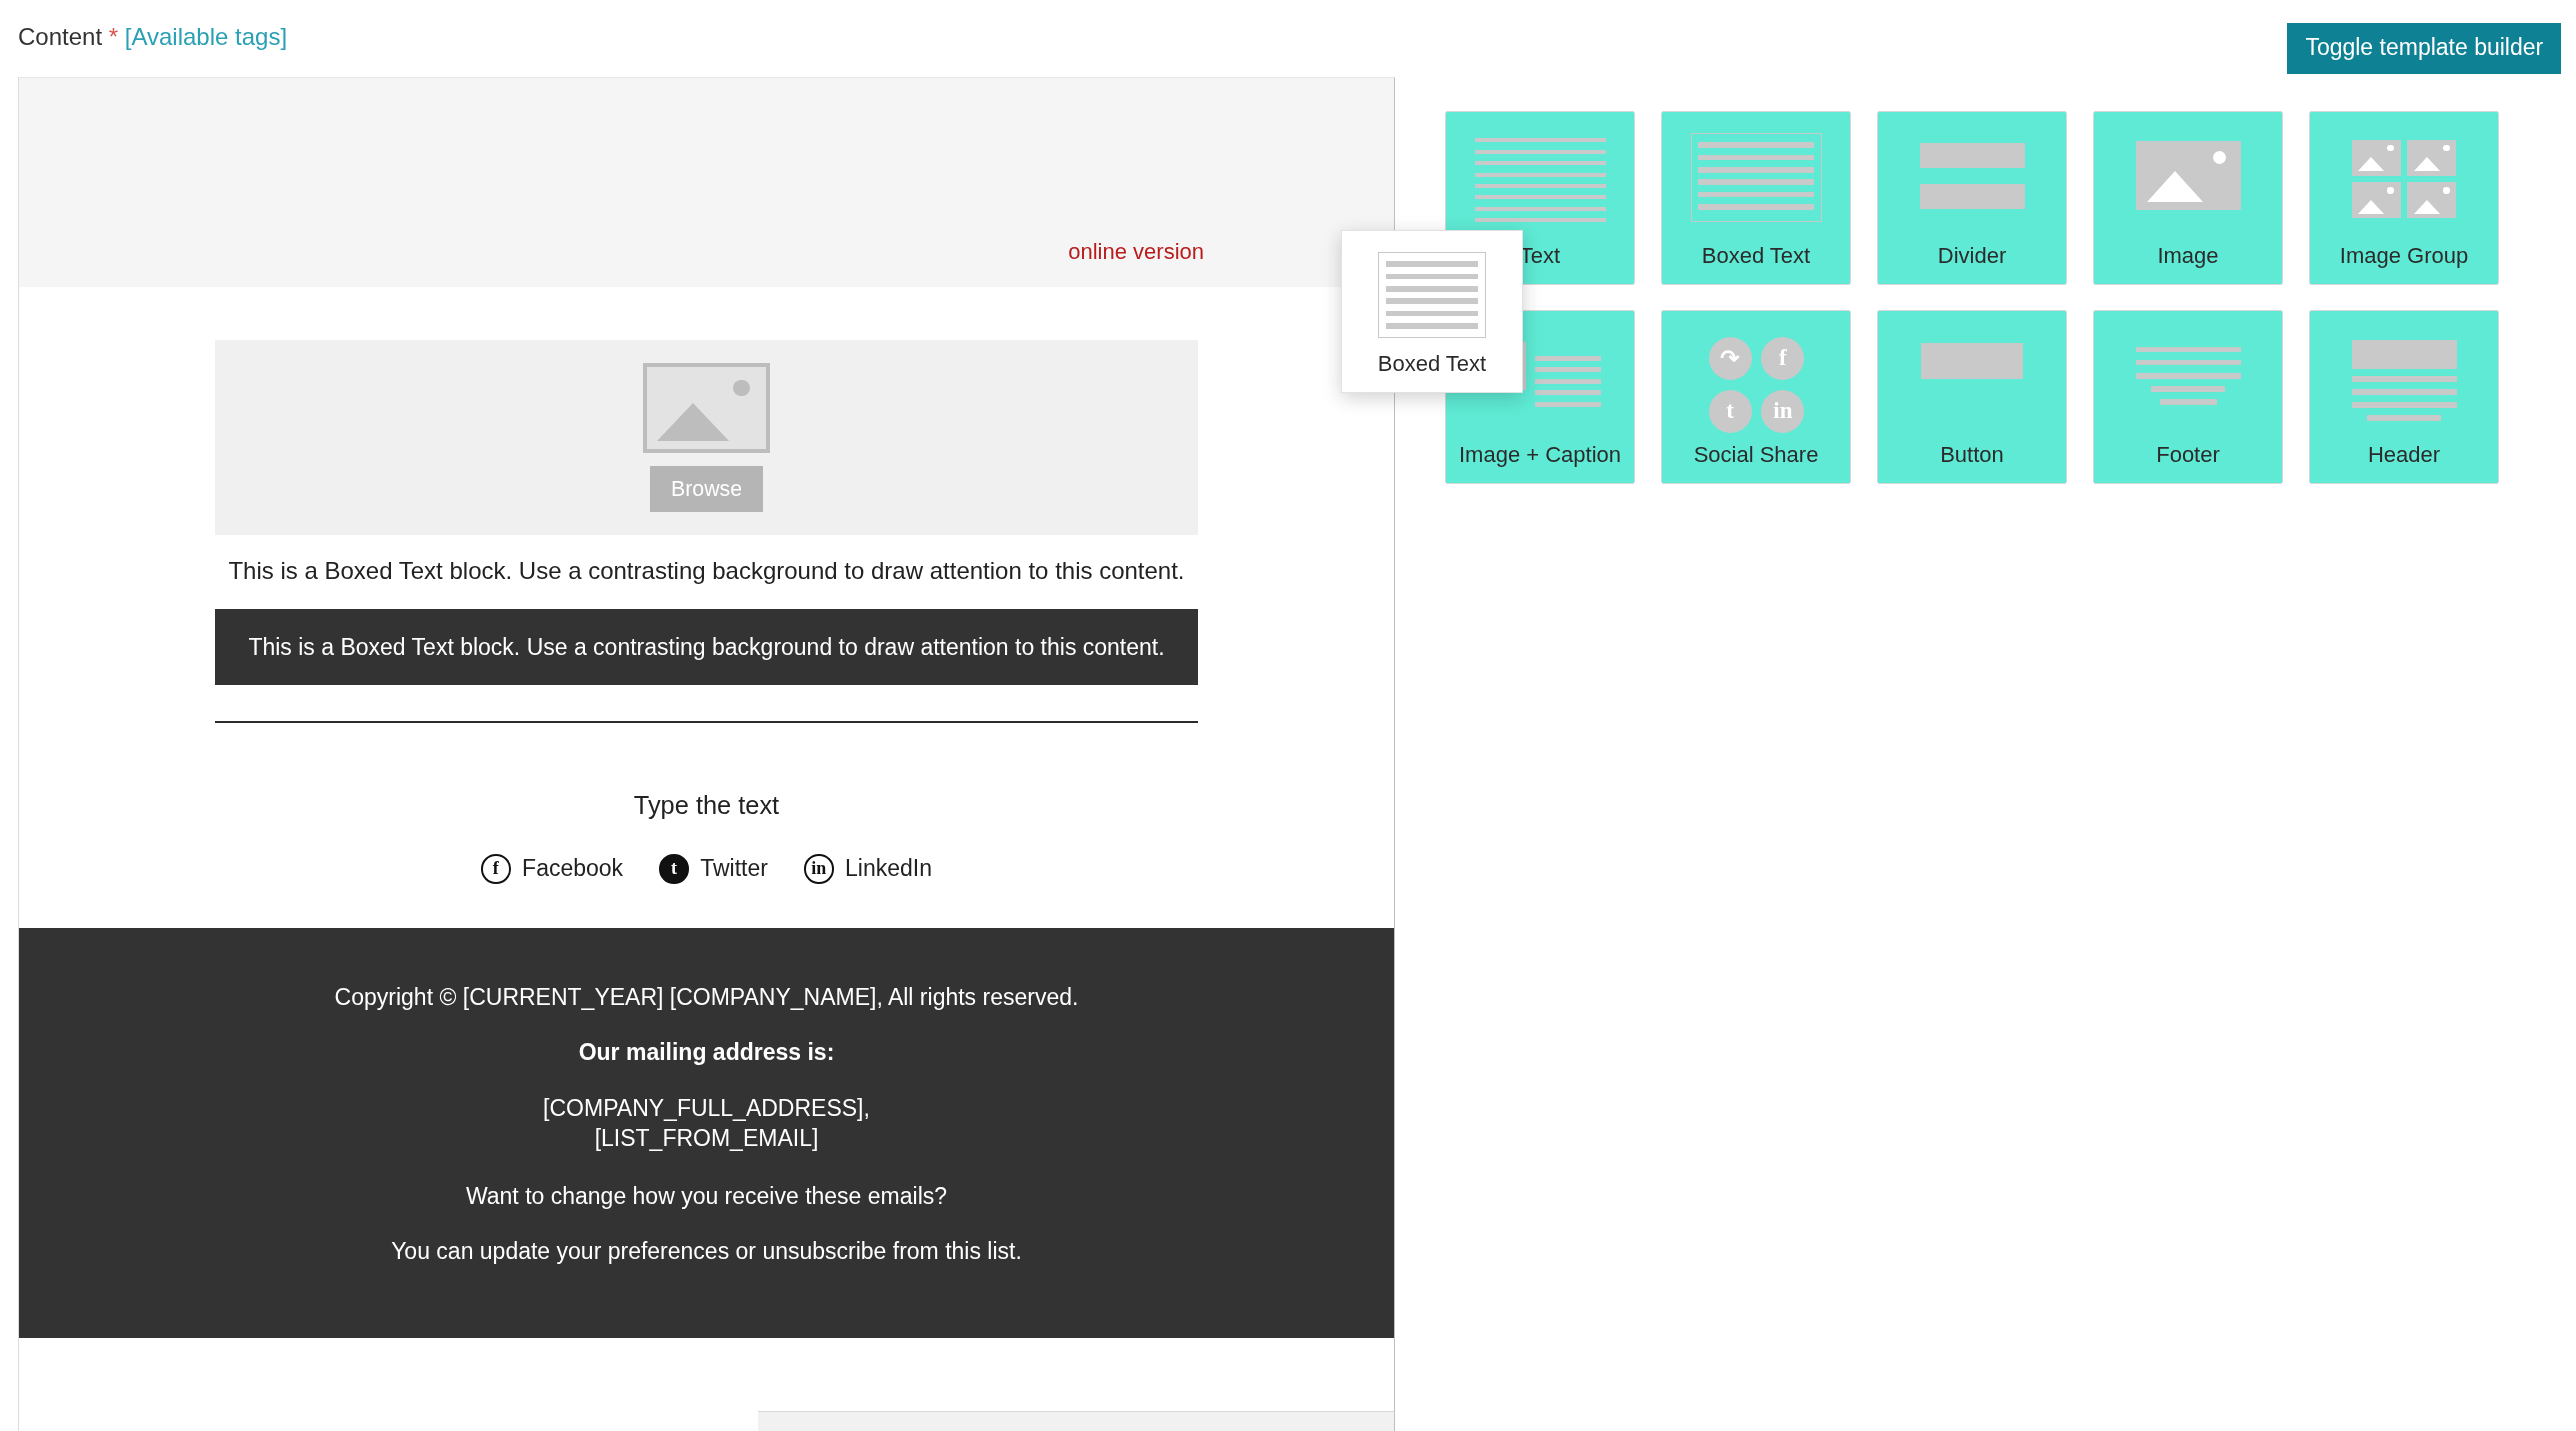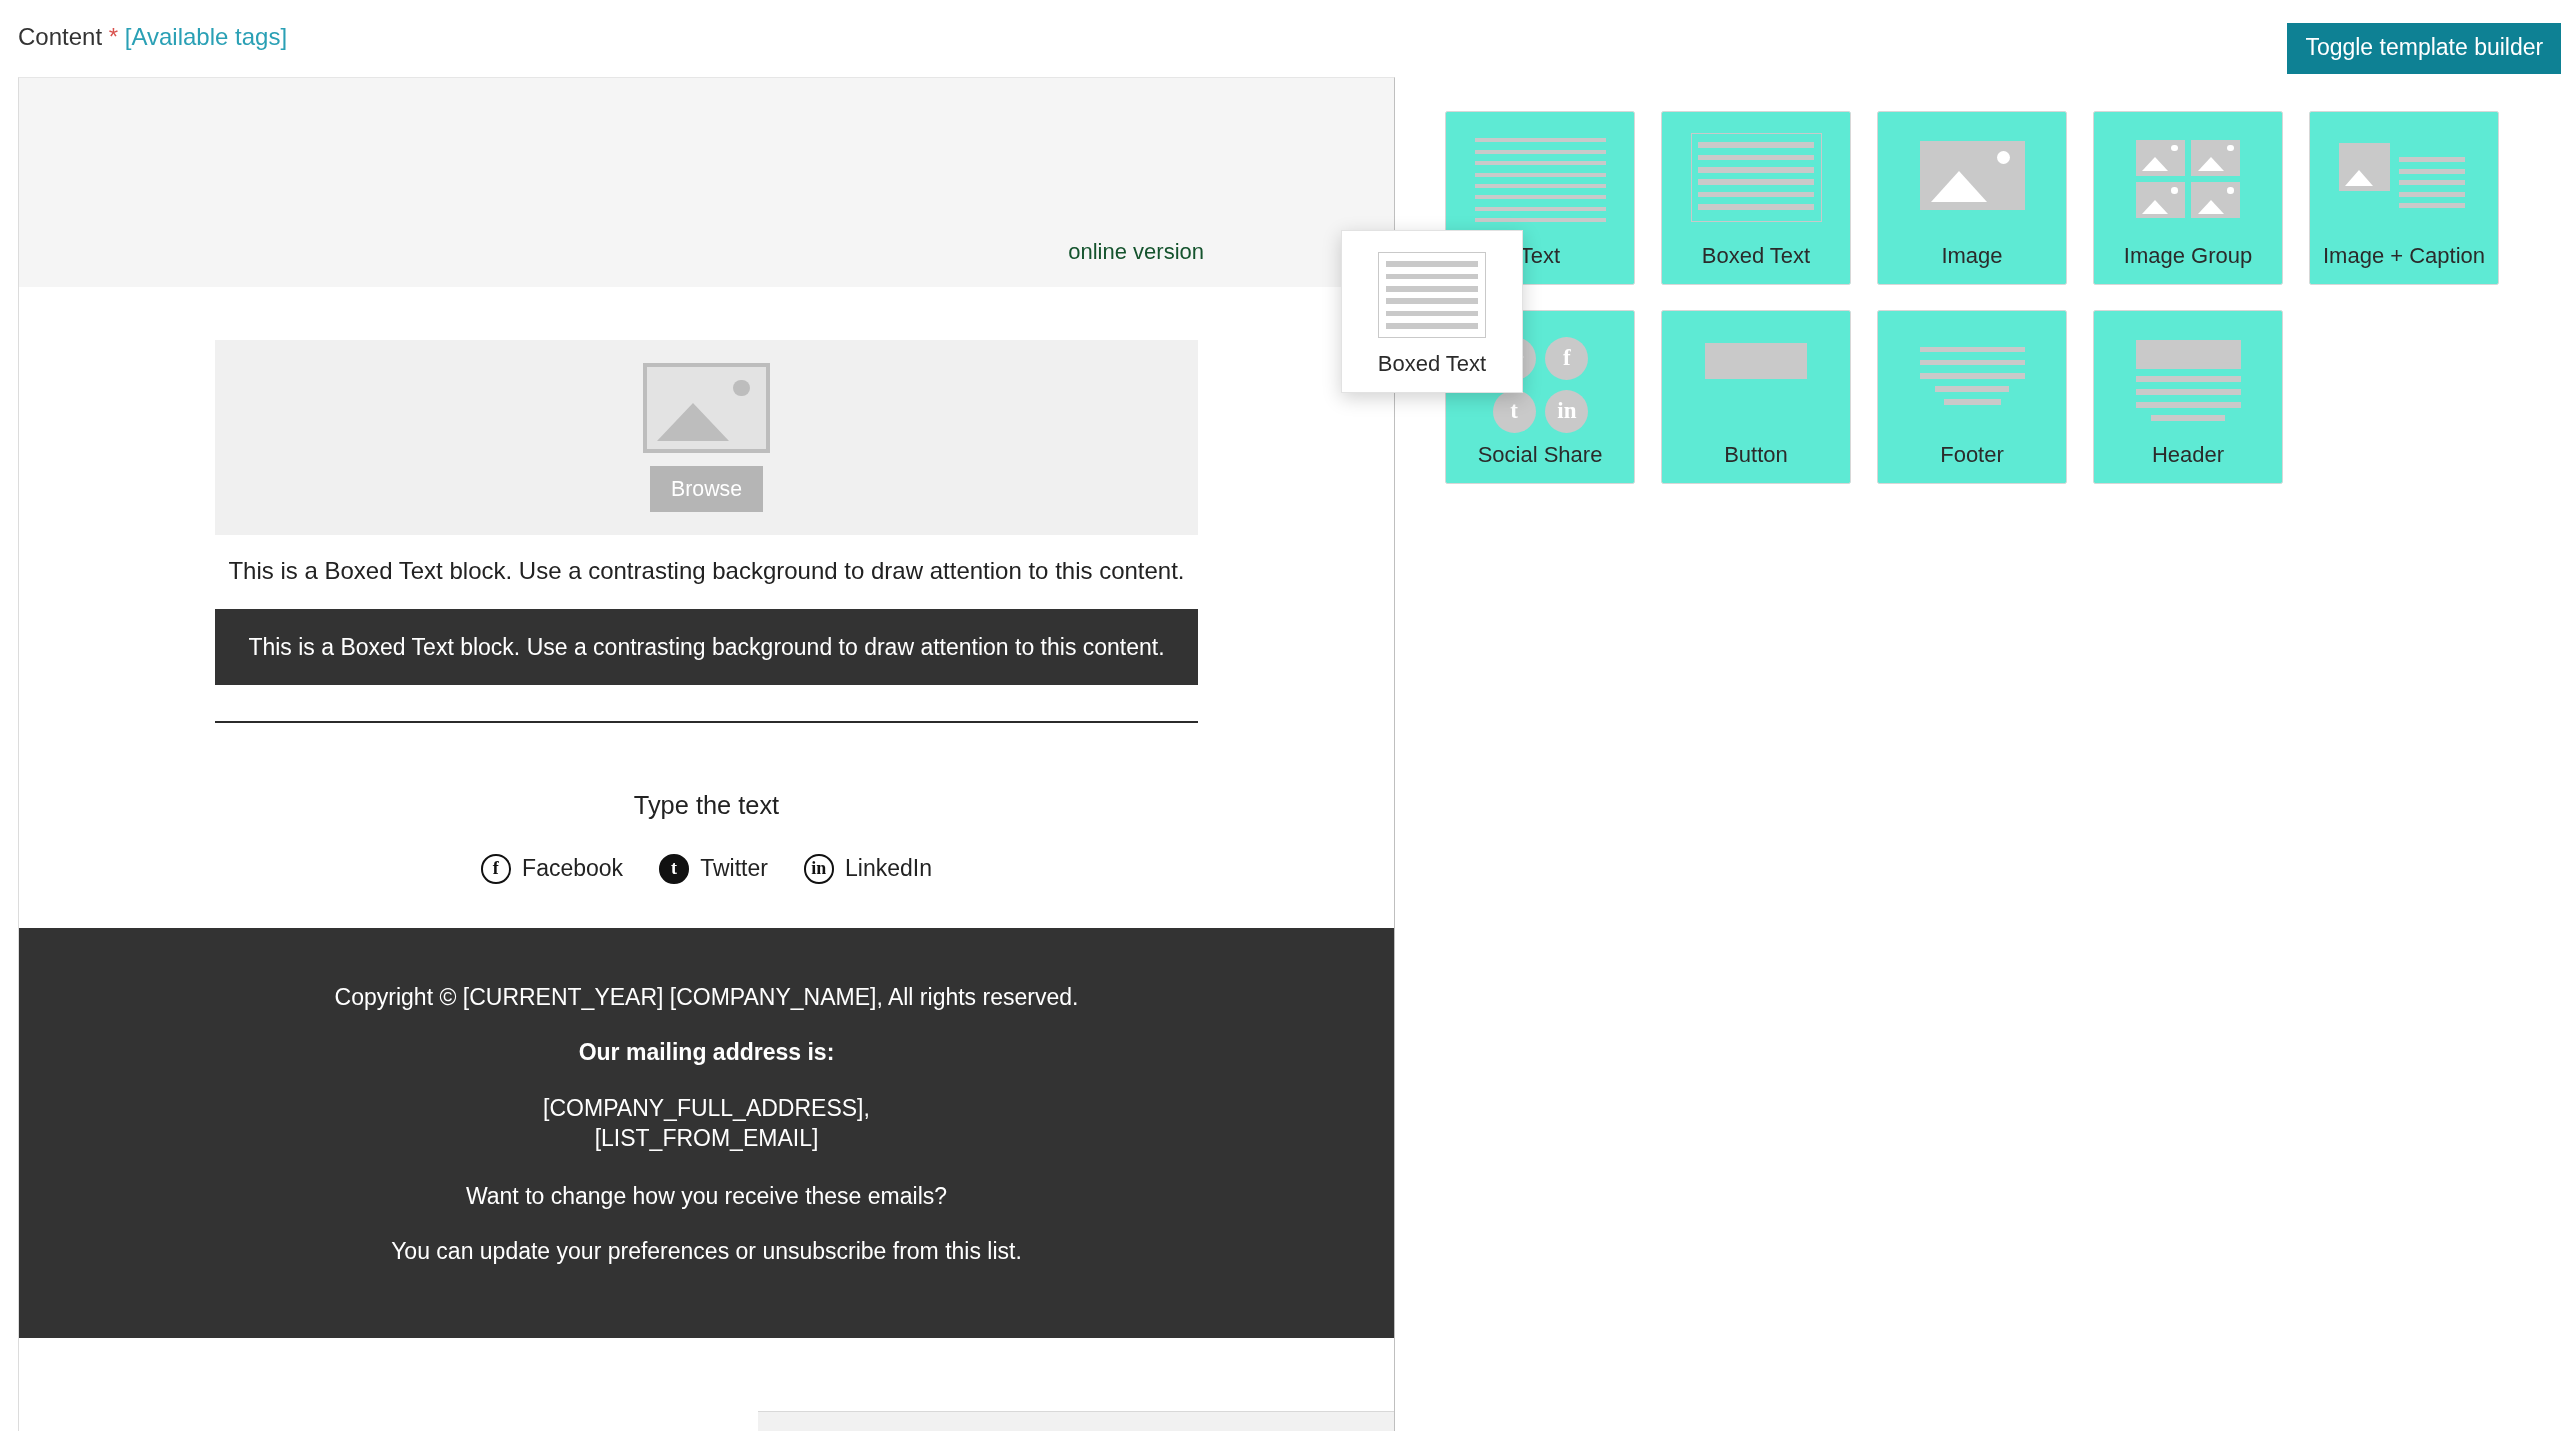--- a/index.html
+++ b/index.html
@@ -41,21 +41,21 @@
     border-right: 0.8px solid #bfbfbf;
     border-top: 0.8px solid #e6e6e6;
     overflow: hidden;
   }
   .hdr-block {
     position: relative; width: 100%; height: 209px;
     background: #f5f5f5;
   }
   .hdr-block .online {
     position: absolute; right: 190px; top: 161px;
-    font-size: 22px; color: #14532d;
+    font-size: 22px; color: #b91c1c;
   }
   .body-white { position: relative; width: 100%; background: #fff; padding-top: 4px; }
 
   .img-block {
     position: relative;
     margin: 49px auto 0 auto;
     width: 983px; height: 195px;
     background: #f0f0f0;
     display: flex; flex-direction: column;
     align-items: center; justify-content: center;
@@ -329,20 +329,27 @@
           <i></i>
             <i></i>
             <i></i>
             <i></i>
             <i></i>
             <i></i>
         </div>
         <div class="tile-label">Boxed Text</div>
       </div>
 
+      <div class="tile">
+        <div class="glyph divider-glyph">
+          <i></i>
+            <i></i>
+        </div>
+        <div class="tile-label">Divider</div>
+      </div>
 
       <div class="tile">
         <div class="glyph">
           <div class="img-glyph"></div>
         </div>
         <div class="tile-label">Image</div>
       </div>
 
       <div class="tile">
         <div class="glyph">

